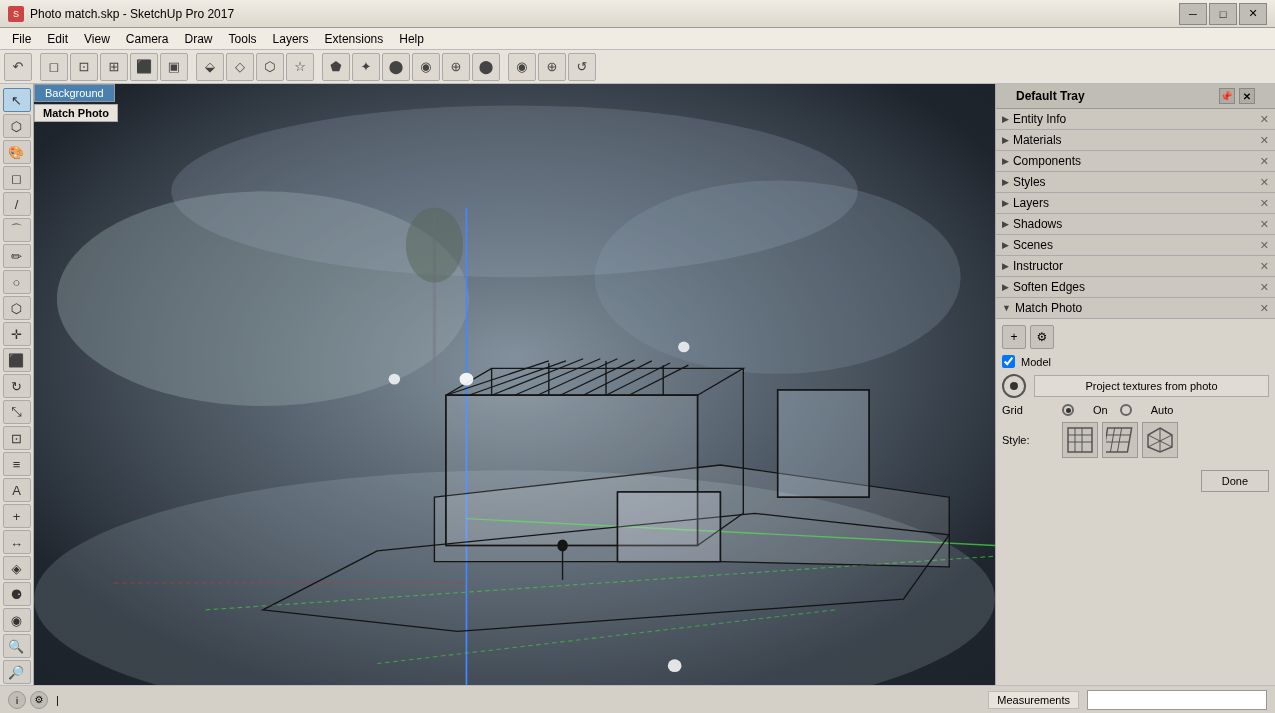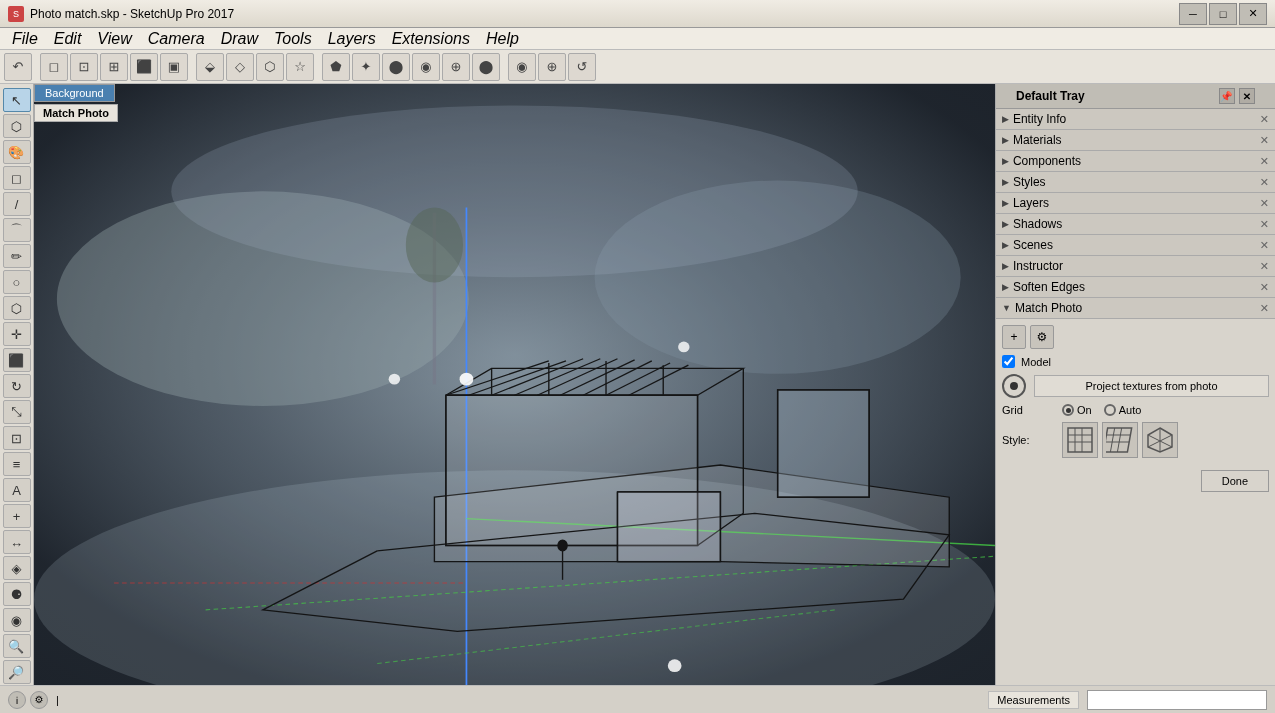--- a/index.html
+++ b/index.html
@@ -15,21 +15,21 @@
     #titlebar .title-text { flex: 1; font-size: 12px; font-weight: normal; }
     #titlebar .win-controls { display: flex; gap: 2px; }
     #titlebar .win-btn { width: 28px; height: 22px; background: #c0bdb5; border: 1px solid #888; display: flex; align-items: center; justify-content: center; cursor: pointer; font-size: 11px; }
 
     
     #menubar {
       width: 100%; height: 22px; background: #f0ece4;
       display: flex; align-items: center; padding: 0 4px;
       border-bottom: 1px solid #bbb;
     }
-    #menubar .menu-item { padding: 2px 8px; cursor: pointer; font-size: 16px; font-style: italic; }
+    #menubar .menu-item { padding: 2px 8px; cursor: pointer; font-size: 12px; }
 
     
     #toolbar1 {
       width: 100%; height: 34px; background: #e8e4dc;
       display: flex; align-items: center; padding: 2px 4px; gap: 2px;
       border-bottom: 1px solid #bbb;
     }
     .tb-btn {
       width: 28px; height: 28px; background: #ddd8d0; border: 1px solid #aaa;
       display: flex; align-items: center; justify-content: center;
@@ -119,21 +119,21 @@
       cursor: pointer; font-size: 11px; flex: 1;
     }
 
     .mp-target { width: 24px; height: 24px; border: 2px solid #555; border-radius: 50%; display: flex; align-items: center; justify-content: center; margin-right: 8px; flex-shrink: 0; }
     .mp-target-inner { width: 8px; height: 8px; background: #333; border-radius: 50%; }
 
     .grid-section { margin-bottom: 6px; }
     .grid-row { display: flex; align-items: center; margin-bottom: 4px; }
     .grid-label { width: 60px; font-size: 11px; }
     .radio-group { display: flex; gap: 12px; }
-    .radio-opt { display: flex; align-items: center; gap: 3px; font-size: 11px; }
+    .radio-opt { display: flex; align-items: center; gap: 19px; font-size: 11px; }
     .radio-dot { width: 12px; height: 12px; border: 2px solid #666; border-radius: 50%; display: flex; align-items: center; justify-content: center; }
     .radio-dot.selected::after { content: ''; width: 5px; height: 5px; background: #333; border-radius: 50%; display: block; }
 
     .style-row { display: flex; align-items: center; margin-bottom: 4px; }
     .style-label { width: 60px; font-size: 11px; }
     .style-icons { display: flex; gap: 4px; }
     .style-icon { width: 36px; height: 36px; border: 1px solid #999; background: #c8c4bc; cursor: pointer; display: flex; align-items: center; justify-content: center; }
     .style-icon svg { width: 28px; height: 28px; }
 
     .spacing-row { display: flex; align-items: center; margin-bottom: 4px; }

